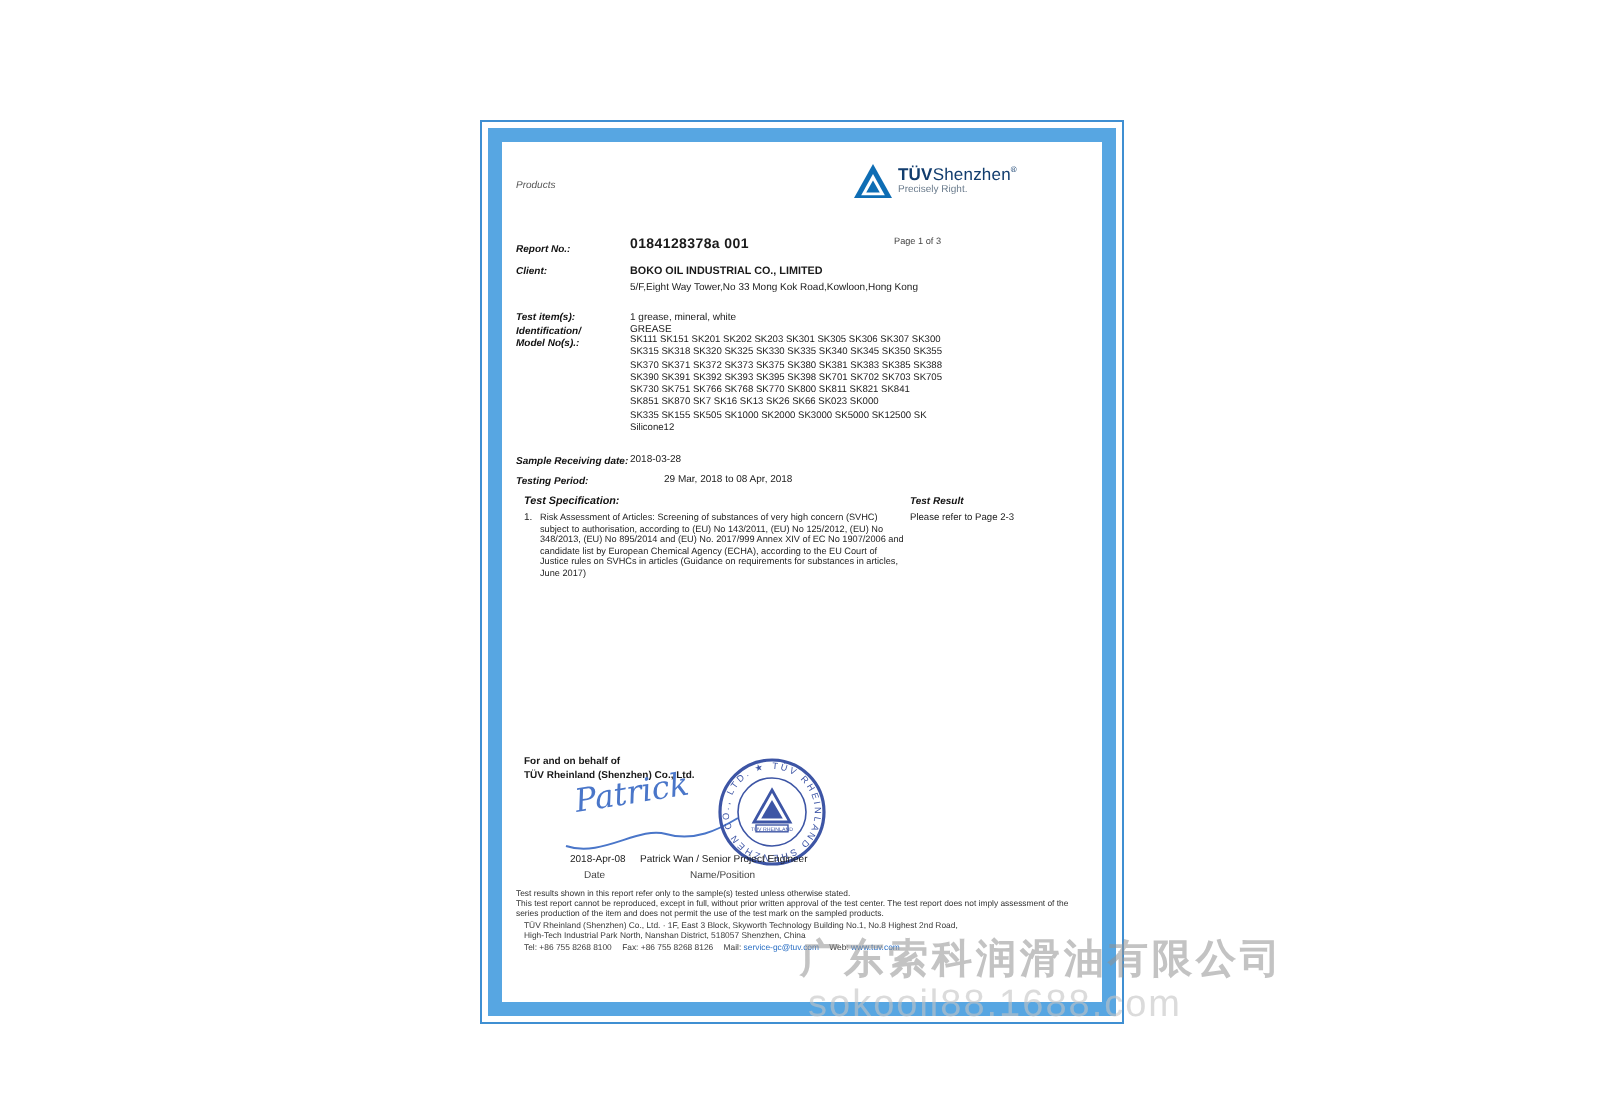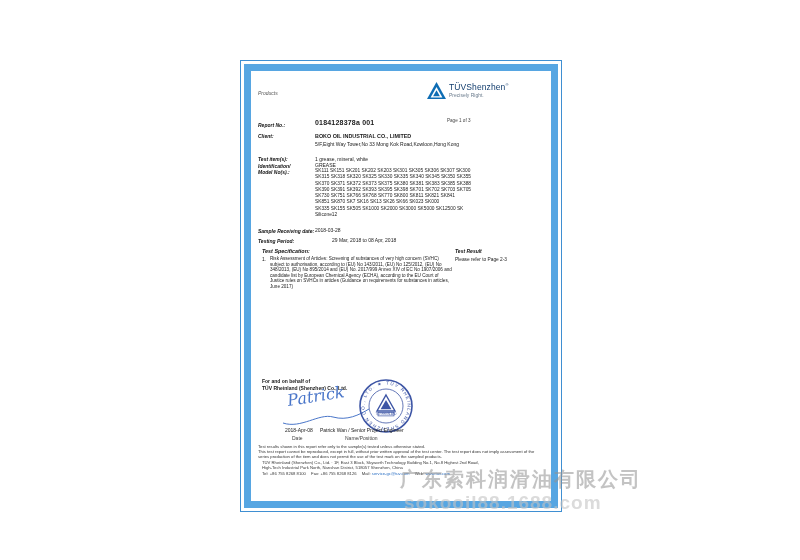--- a/index.html
+++ b/index.html
@@ -17,37 +17,37 @@
   .doc-inner{
     position:relative;width:100%;height:100%;box-sizing:border-box;
     border:7px solid #57a6e2;background:#fff;
   }
   .lbl{font-style:italic;font-weight:700;font-size:5px;color:#111;}
   .sm{font-size:5px;line-height:6.3px;color:#1a1a1a;}
   .tiny{font-size:4.2px;line-height:5.2px;color:#333;}
   .b{font-weight:700;}
   .reportno{font-size:7px;font-weight:700;letter-spacing:.2px;}
   .brand{font-size:8.5px;color:#123d6e;letter-spacing:.1px;}
-  .brand .bold{font-weight:400;}
+  .brand .bold{font-weight:700;}
   .tagline{font-size:5px;color:#6a7b8c;}
   .pageind{font-size:4.6px;color:#444;}
   .modelblock{font-size:4.8px;line-height:6.3px;width:232px;color:#222;}
   .spectext{font-size:4.6px;line-height:5.6px;width:182px;color:#222;}
   .sig{
     font-family:"DejaVu Serif", serif;font-style:italic;font-size:16px;
     color:#4a76c9;transform:rotate(-9deg);transform-origin:left bottom;display:inline-block;
   }
   .link{color:#2a6fc4;}
   .wm-cn{
     font-size:20px;font-weight:700;letter-spacing:2px;
     color:rgba(145,145,145,.55);z-index:6;white-space:nowrap;
   }
   .wm-site{
     font-size:19px;letter-spacing:1px;color:rgba(195,195,195,.6);
-    z-index:6;white-space:nowrap;font-weight:bold;
+    z-index:6;white-space:nowrap;
   }
   .footeraddr{font-size:4.2px;line-height:5.2px;color:#3a3a3a;}
 </style>
 </head>
 <body>
 
 <div class="doc">
   <div class="doc-inner">
 
     <div class="abs sm" style="left:7px;top:19px;font-style:italic;color:#555;">Products</div>

